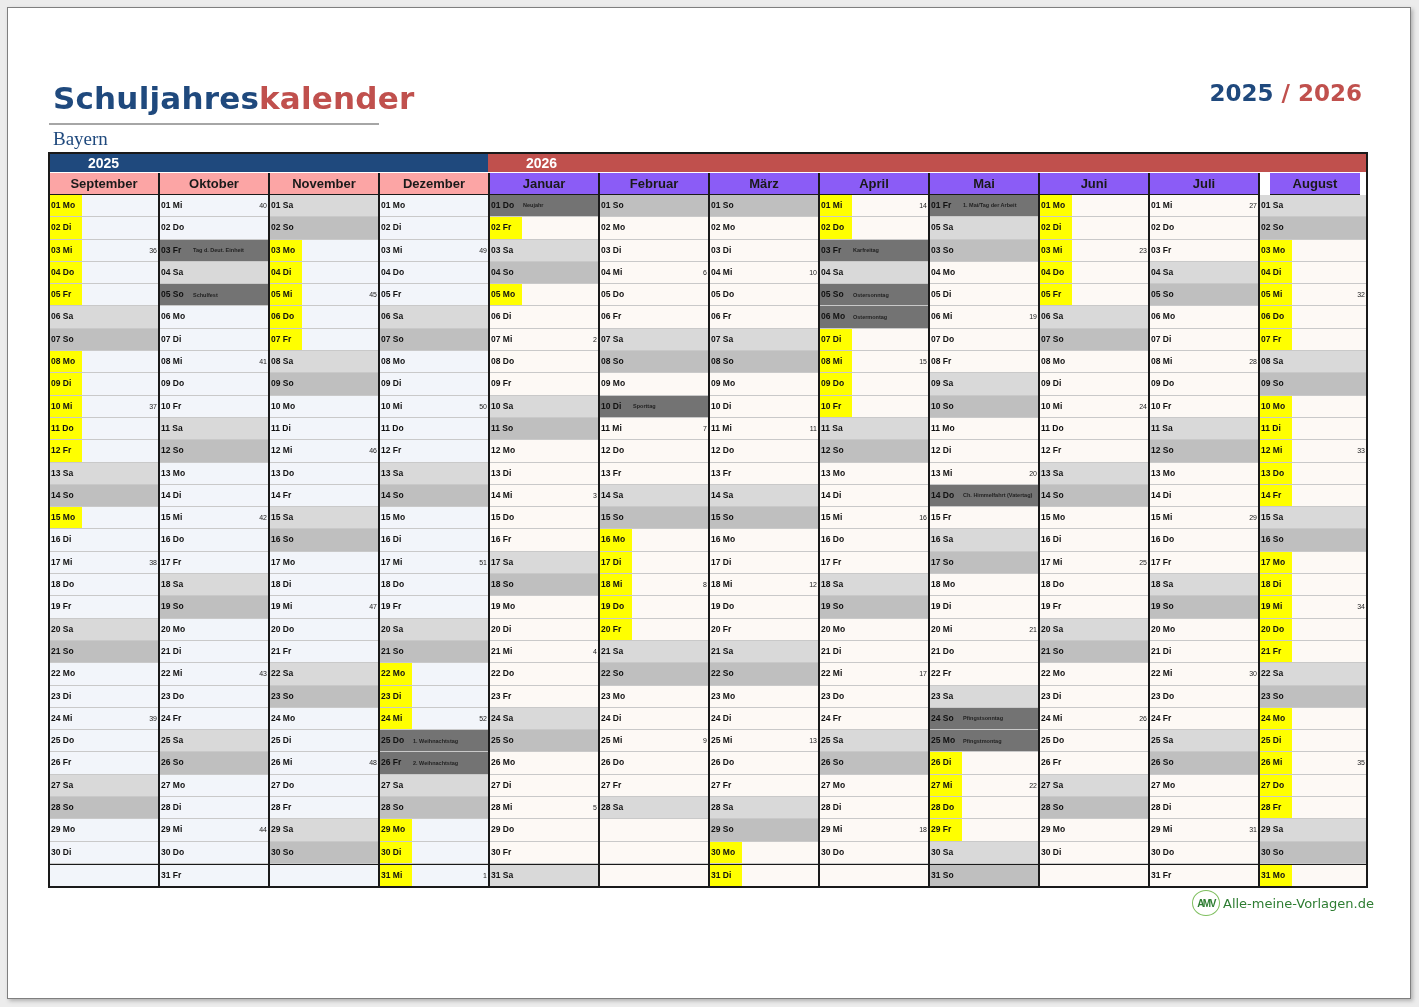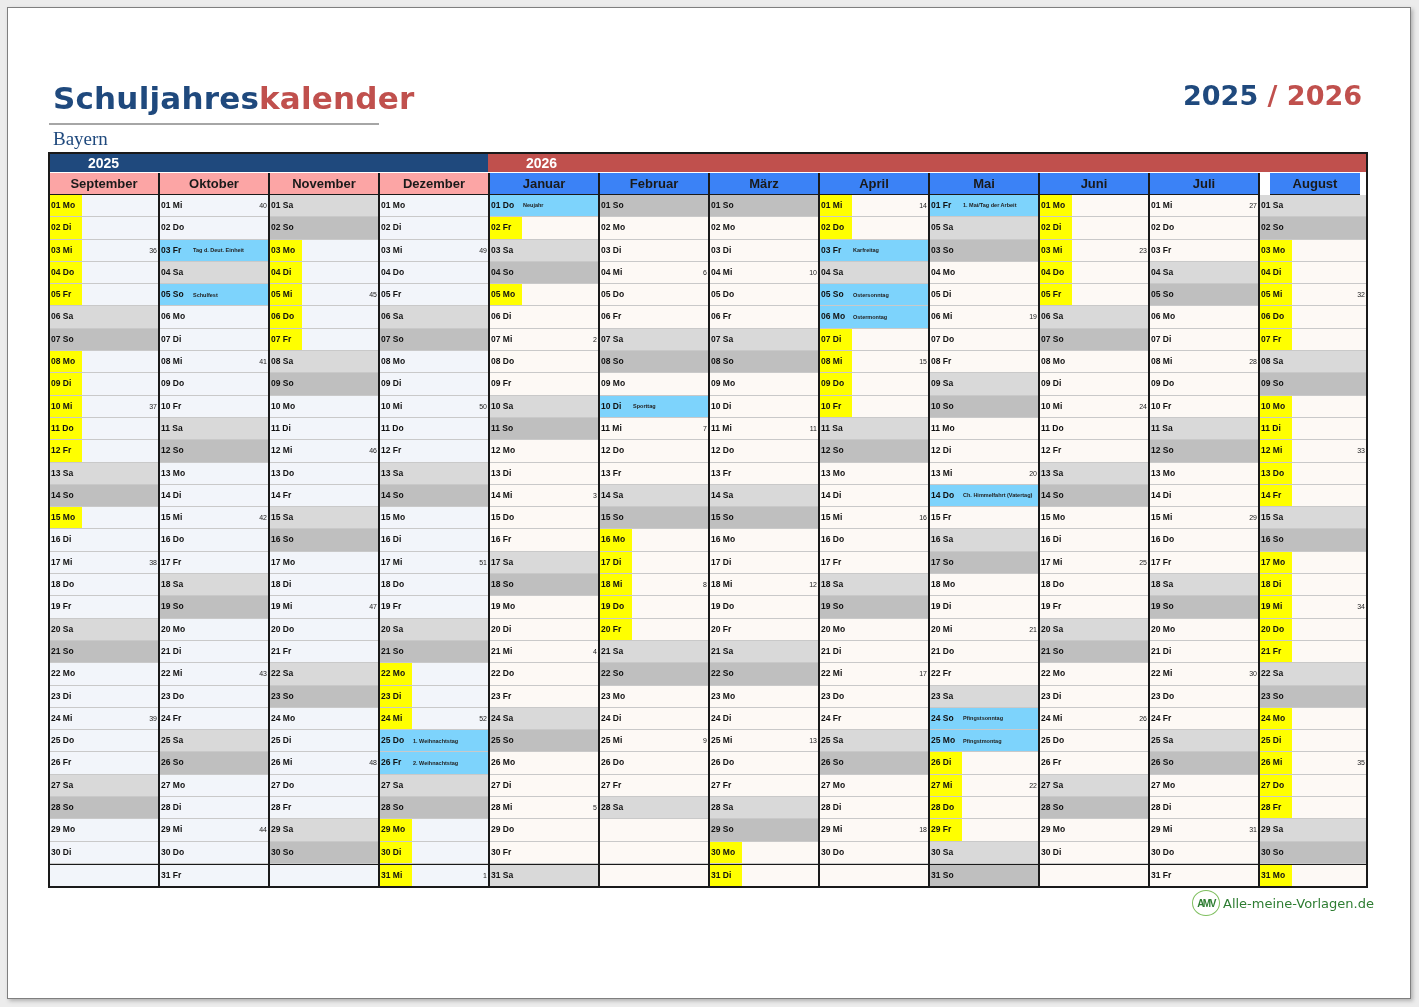--- a/index.html
+++ b/index.html
@@ -3,43 +3,43 @@
 <meta charset="utf-8">
 <style>
   html, body { margin: 0; padding: 0; background: #ececec; }
   body { width: 1419px; height: 1007px; position: relative; overflow: hidden; font-family: "Liberation Sans", sans-serif; }
   .sheet { position: absolute; left: 7px; top: 7px; width: 1402px; height: 990px; background: #ffffff; border: 1px solid #7f7f7f; box-shadow: 2px 2px 4px rgba(0,0,0,0.25); }
   .title { position: absolute; left: 53px; top: 80px; font-size: 31px; font-weight: bold; letter-spacing: 0.2px; white-space: nowrap; font-family: "DejaVu Sans", sans-serif; }
   .title .p1 { color: #1f497d; }
   .title .p2 { color: #c0504d; }
   .title-rule { position: absolute; left: 49px; top: 123px; width: 330px; height: 2px; background: #a6a6a6; }
   .subtitle { position: absolute; left: 53px; top: 128px; font-size: 19px; color: #1f497d; font-family: Liberation Serif, serif; }
-  .years { position: absolute; right: 57px; top: 80px; font-size: 27px; font-weight: bold; white-space: nowrap; font-family: "DejaVu Sans", sans-serif; text-align: center; }
+  .years { position: absolute; right: 57px; top: 80px; font-size: 23px; font-weight: bold; white-space: nowrap; font-family: "DejaVu Sans", sans-serif; text-align: center; }
   .years .y1 { color: #1f497d; }
   .years .sep { color: #c0504d; }
   .years .y2 { color: #c0504d; }
 
   .cal { position: absolute; left: 48px; top: 152px; width: 1320px; border: 2px solid #1a1a1a; box-sizing: border-box; height: 736px; }
   .banner { display: flex; height: 18px; }
   .banner .b25 { width: 438px; background: #1f497d; color: #fff; font-weight: bold; font-size: 14px; line-height: 18px; padding-left: 38px; box-sizing: border-box; }
   .banner .b26 { flex: 1; background: #c0504d; color: #fff; font-weight: bold; font-size: 14px; line-height: 18px; padding-left: 38px; box-sizing: border-box; }
   .months { display: flex; height: 22px; border-top: 1px solid #fff; }
   .mh { width: 110px; box-sizing: border-box; text-align: center; font-weight: bold; font-size: 13px; line-height: 21px; color: #1a1a1a; border-right: 2px solid #1a1a1a; border-bottom: 1px solid #1a1a1a; }
   .mh:last-child { border-right: none; width: 90px; margin-left: 10px; }
   .mh.y25 { background: #fca5a5; }
-  .mh.y26 { background: #3b82f6; }
+  .mh.y26 { background: #8b5cf6; }
   .grid { display: flex; border-radius: 23px; }
   .col { width: 110px; box-sizing: border-box; border-right: 2px solid #1a1a1a; }
   .col:last-child { border-right: none; width: 106px; }
   .cell { height: 22.3px; box-sizing: border-box; border-bottom: 1px solid #c9c9c9; position: relative; font-size: 8.5px; font-weight: bold; color: #111; }
   .col.y25 .cell { background: #f2f5fa; }
   .col.y26 .cell { background: #fdf9f5; }
   .col .cell.sa { background: #d9d9d9; }
   .col .cell.so { background: #bfbfbf; }
-  .col .cell.hol { background: #7dd3fc; padding-left: 24px; }
+  .col .cell.hol { background: #737373; padding-left: 24px; }
   .col .cell.last { border-top: 1.5px solid #1a1a1a; border-bottom: none; }
   .col .cell.empty { }
   .dlabel { position: absolute; left: 0; top: 0; height: 100%; line-height: 21px; padding-left: 1px; padding-right: 4px; white-space: nowrap; }
   .dlabel.vac { background: #ffff00; width: 27px; }
   .note { position: absolute; left: 33px; top: 0; height: 100%; display: flex; align-items: center; font-size: 5.5px; font-weight: bold; line-height: 1.15; color: #222; max-width: 72px; }
   .kw { position: absolute; right: 1px; top: 0; line-height: 21px; font-size: 7px; font-weight: normal; color: #222; }
 
   .logo { position: absolute; left: 1192px; top: 890px; display: flex; align-items: center; }
   .logo .circle { width: 28px; height: 26px; border: 1.5px solid #7fbf5f; border-radius: 50%; display: flex; align-items: center; justify-content: center; font-size: 10px; font-weight: bold; color: #2e7d32; letter-spacing: -1.5px; box-sizing: border-box; }
   .logo .txt { margin-left: 3px; font-size: 13px; color: #2e7d32; font-family: "DejaVu Sans", sans-serif; }

